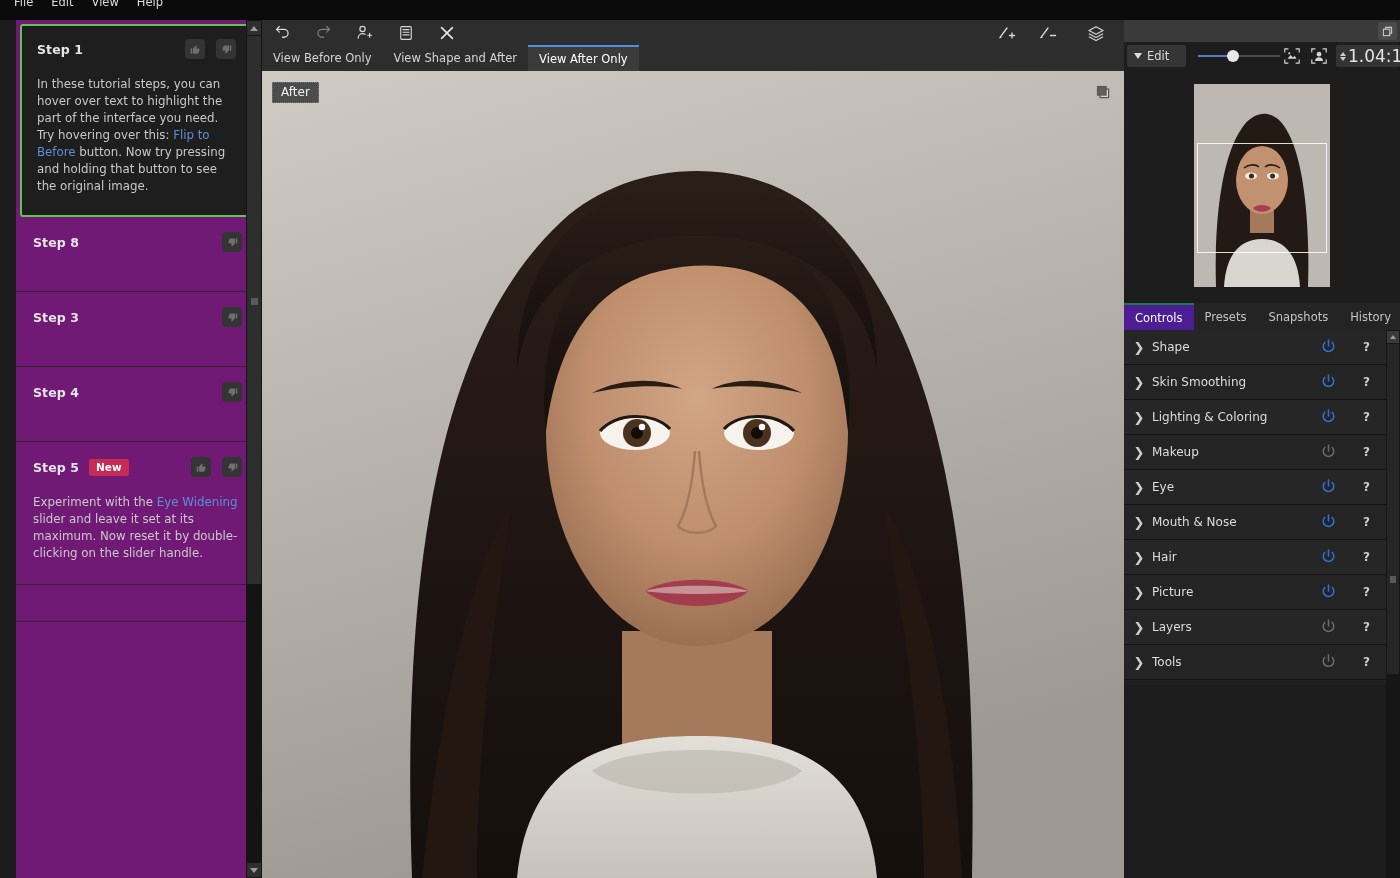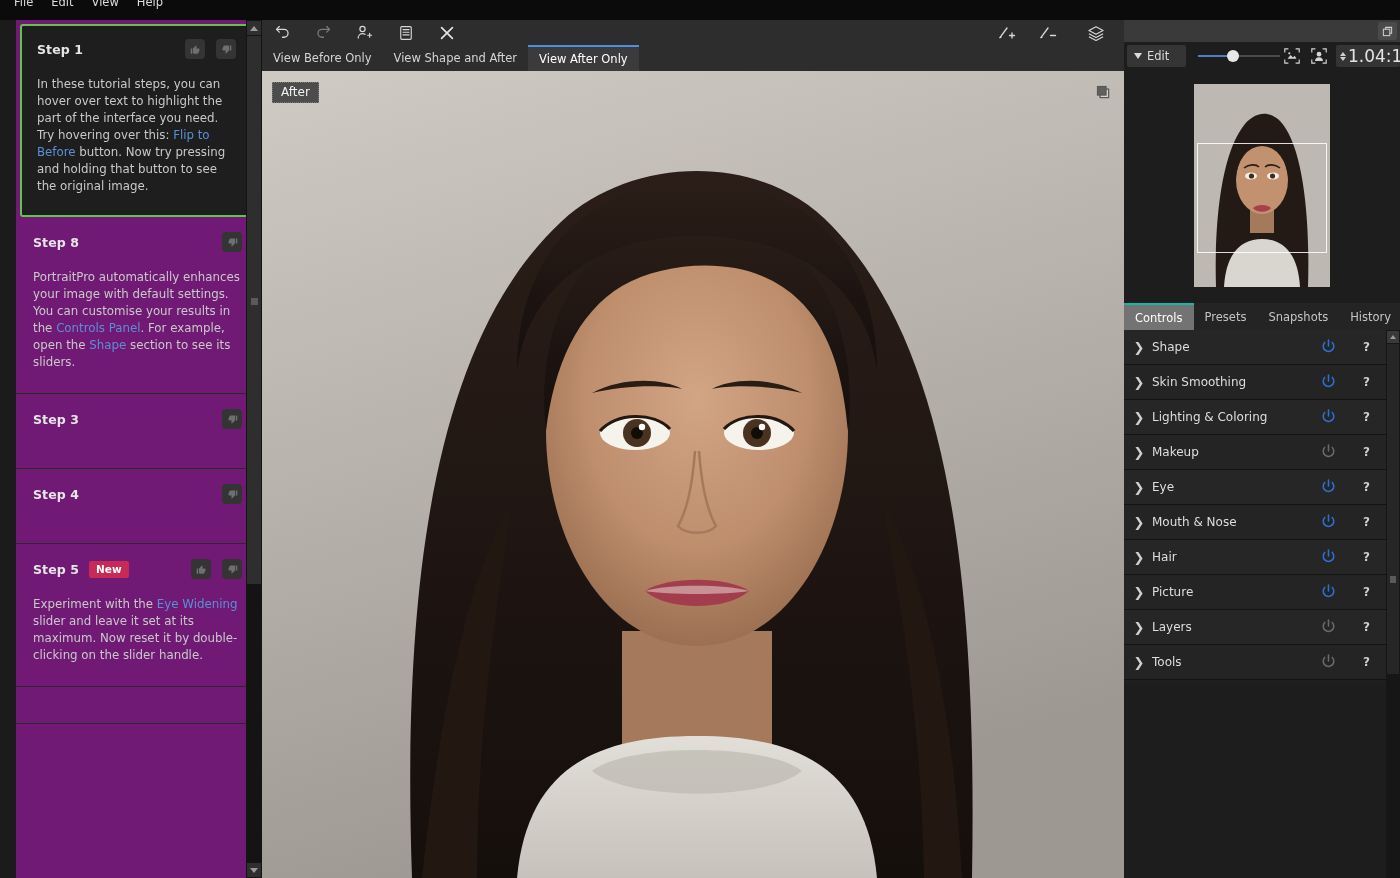--- a/index.html
+++ b/index.html
@@ -226,21 +226,21 @@
   
   .rp-tabs {
     position: absolute; left: 0; top: 283px; width: 276px; height: 27px;
     background: #242424; display: flex; align-items: stretch;
   }
   .rp-tab {
     padding: 0 11px; display: flex; align-items: center;
     font-size: 11.5px; color: #c4c4c4; cursor: pointer;
   }
   .rp-tab.sel {
-    background: #737373; color: #ffffff; border-top: 2px solid #14b8a6;
+    background: #4c1d95; color: #ffffff; border-top: 2px solid #15803d;
   }
   .rp-tabs-fill { flex: 1; }
 
   
   .sections {
     position: absolute; left: 0; top: 310px; width: 262px; height: 355px;
     background: #1f1f1f;
   }
   .section-row {
     position: relative; height: 35px; display: flex; align-items: center;
@@ -327,21 +327,20 @@
           <div class="step-head">
             <div class="step-title">Step 8</div>
             <div class="step-actions">
               <div class="thumb-btn">
                 <svg width="11" height="11" viewBox="0 0 16 16" fill="#b8b8b8">
                   <path d="M10.5 2H5.3c-.7 0-1.3.4-1.5 1L2.3 6.6a1.2 1.2 0 0 0-.08.47V8.4c0 .62.5 1.1 1.1 1.1h3.58l-.6 2.9-.02.2c0 .25.1.48.27.65l.65.65 4.2-4.2c.2-.2.32-.48.32-.8V3.1c0-.6-.5-1.1-1.1-1.1zM15 9.5h-2.2V2H15z"></path>
                 </svg>
               </div>
             </div>
           </div>
-          <div class="step-body"><span>PortraitPro automatically enhances your image with default settings. You can customise your results in the </span><span class="lnk">Controls Panel</span><span>. For example, open the </span><span class="lnk">Shape</span><span> section to see its sliders.</span></div>
         </div>
         <div class="step">
           <div class="step-head">
             <div class="step-title">Step 3</div>
             <div class="step-actions">
               <div class="thumb-btn">
                 <svg width="11" height="11" viewBox="0 0 16 16" fill="#b8b8b8">
                   <path d="M10.5 2H5.3c-.7 0-1.3.4-1.5 1L2.3 6.6a1.2 1.2 0 0 0-.08.47V8.4c0 .62.5 1.1 1.1 1.1h3.58l-.6 2.9-.02.2c0 .25.1.48.27.65l.65.65 4.2-4.2c.2-.2.32-.48.32-.8V3.1c0-.6-.5-1.1-1.1-1.1zM15 9.5h-2.2V2H15z"></path>
                 </svg>
               </div>

